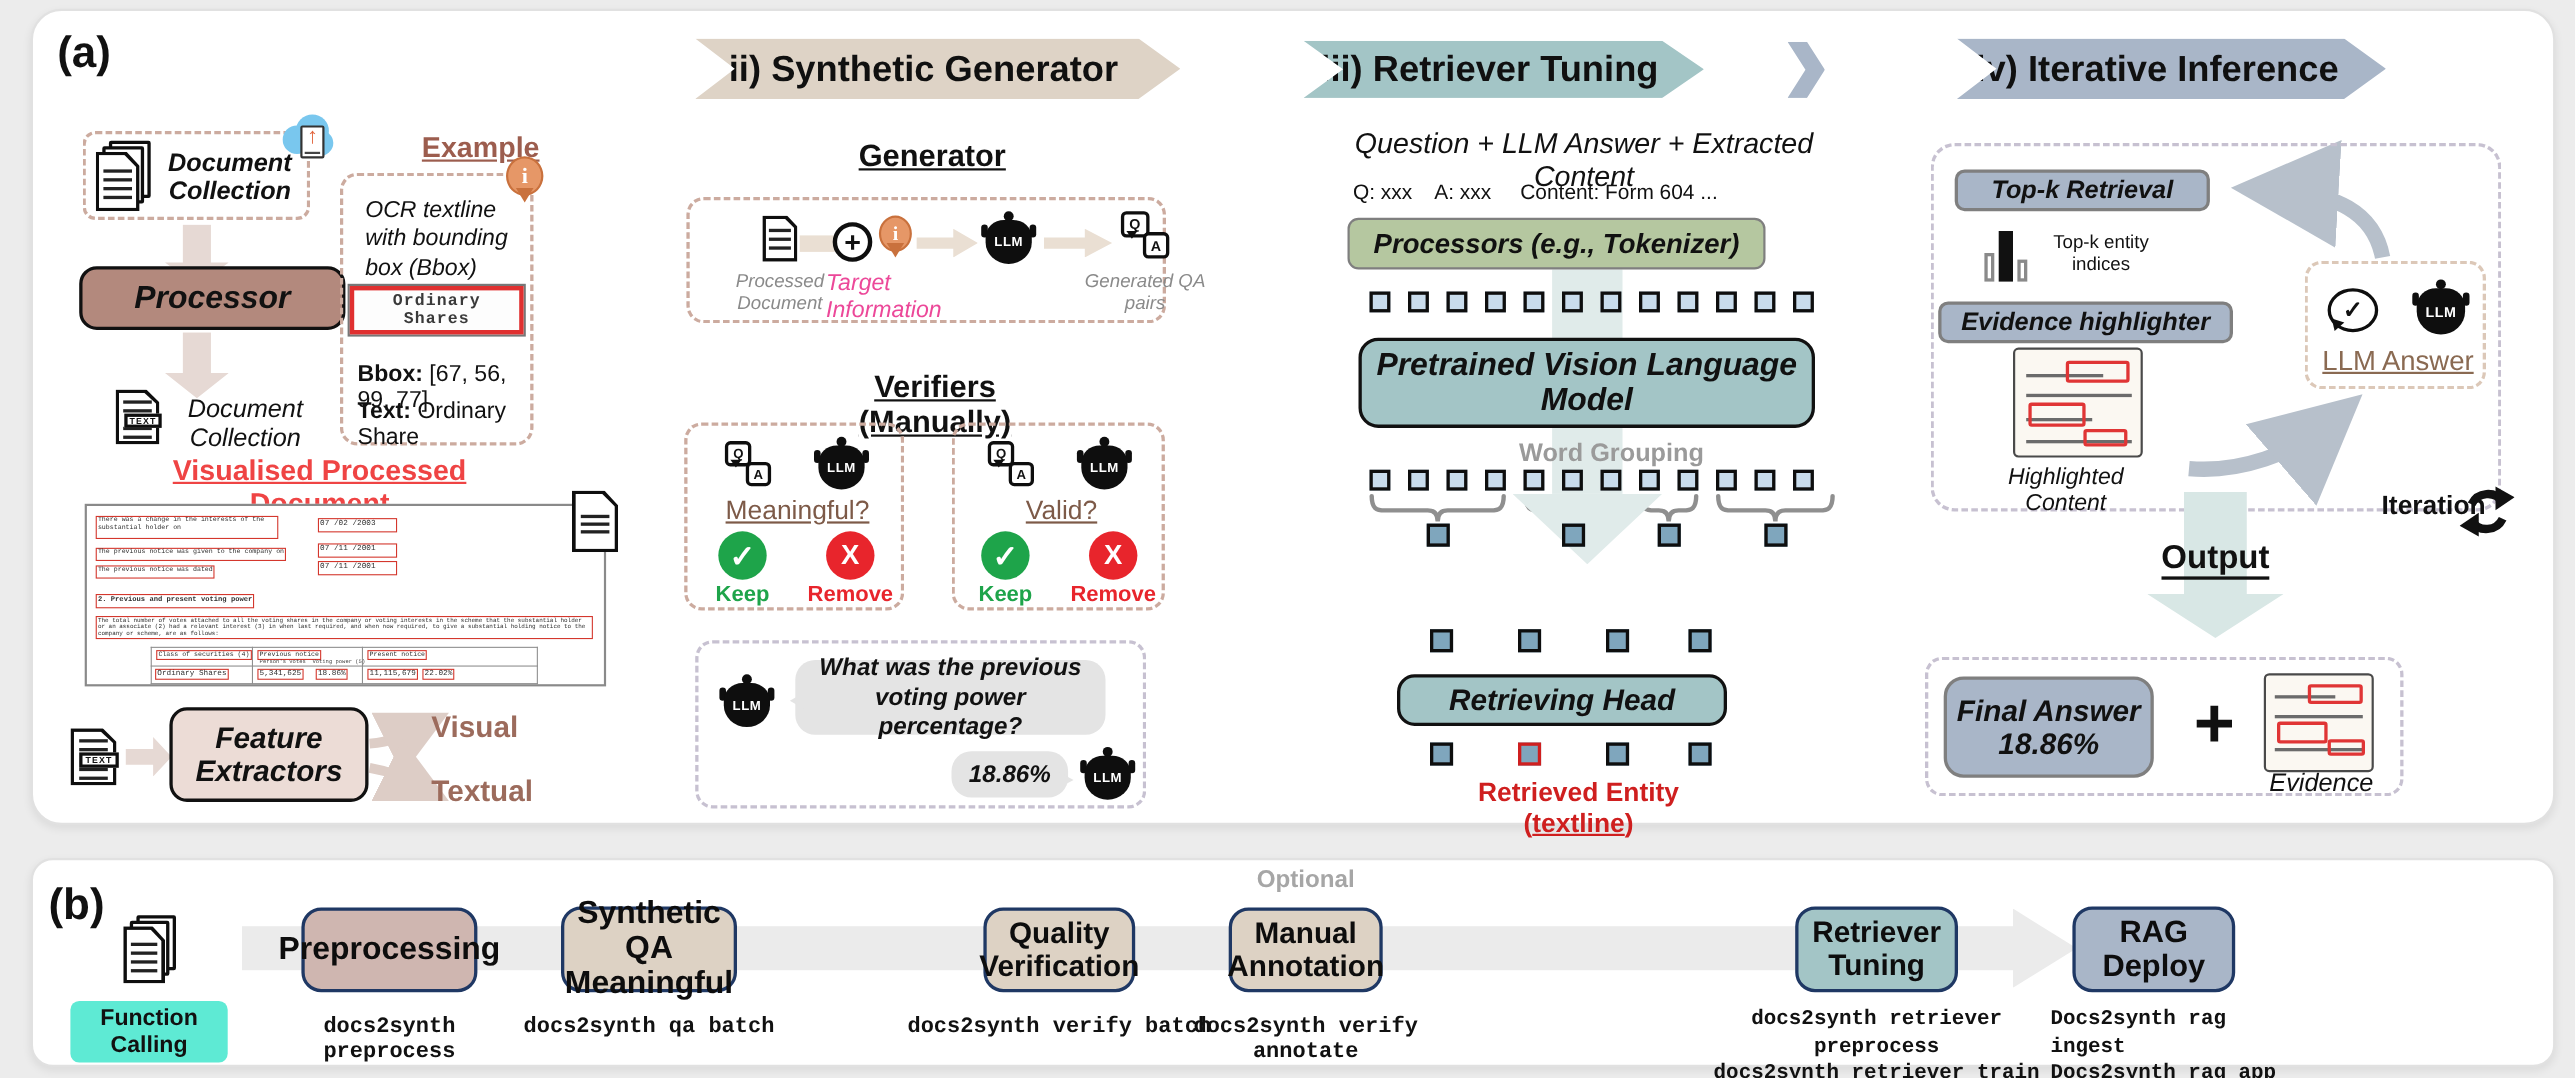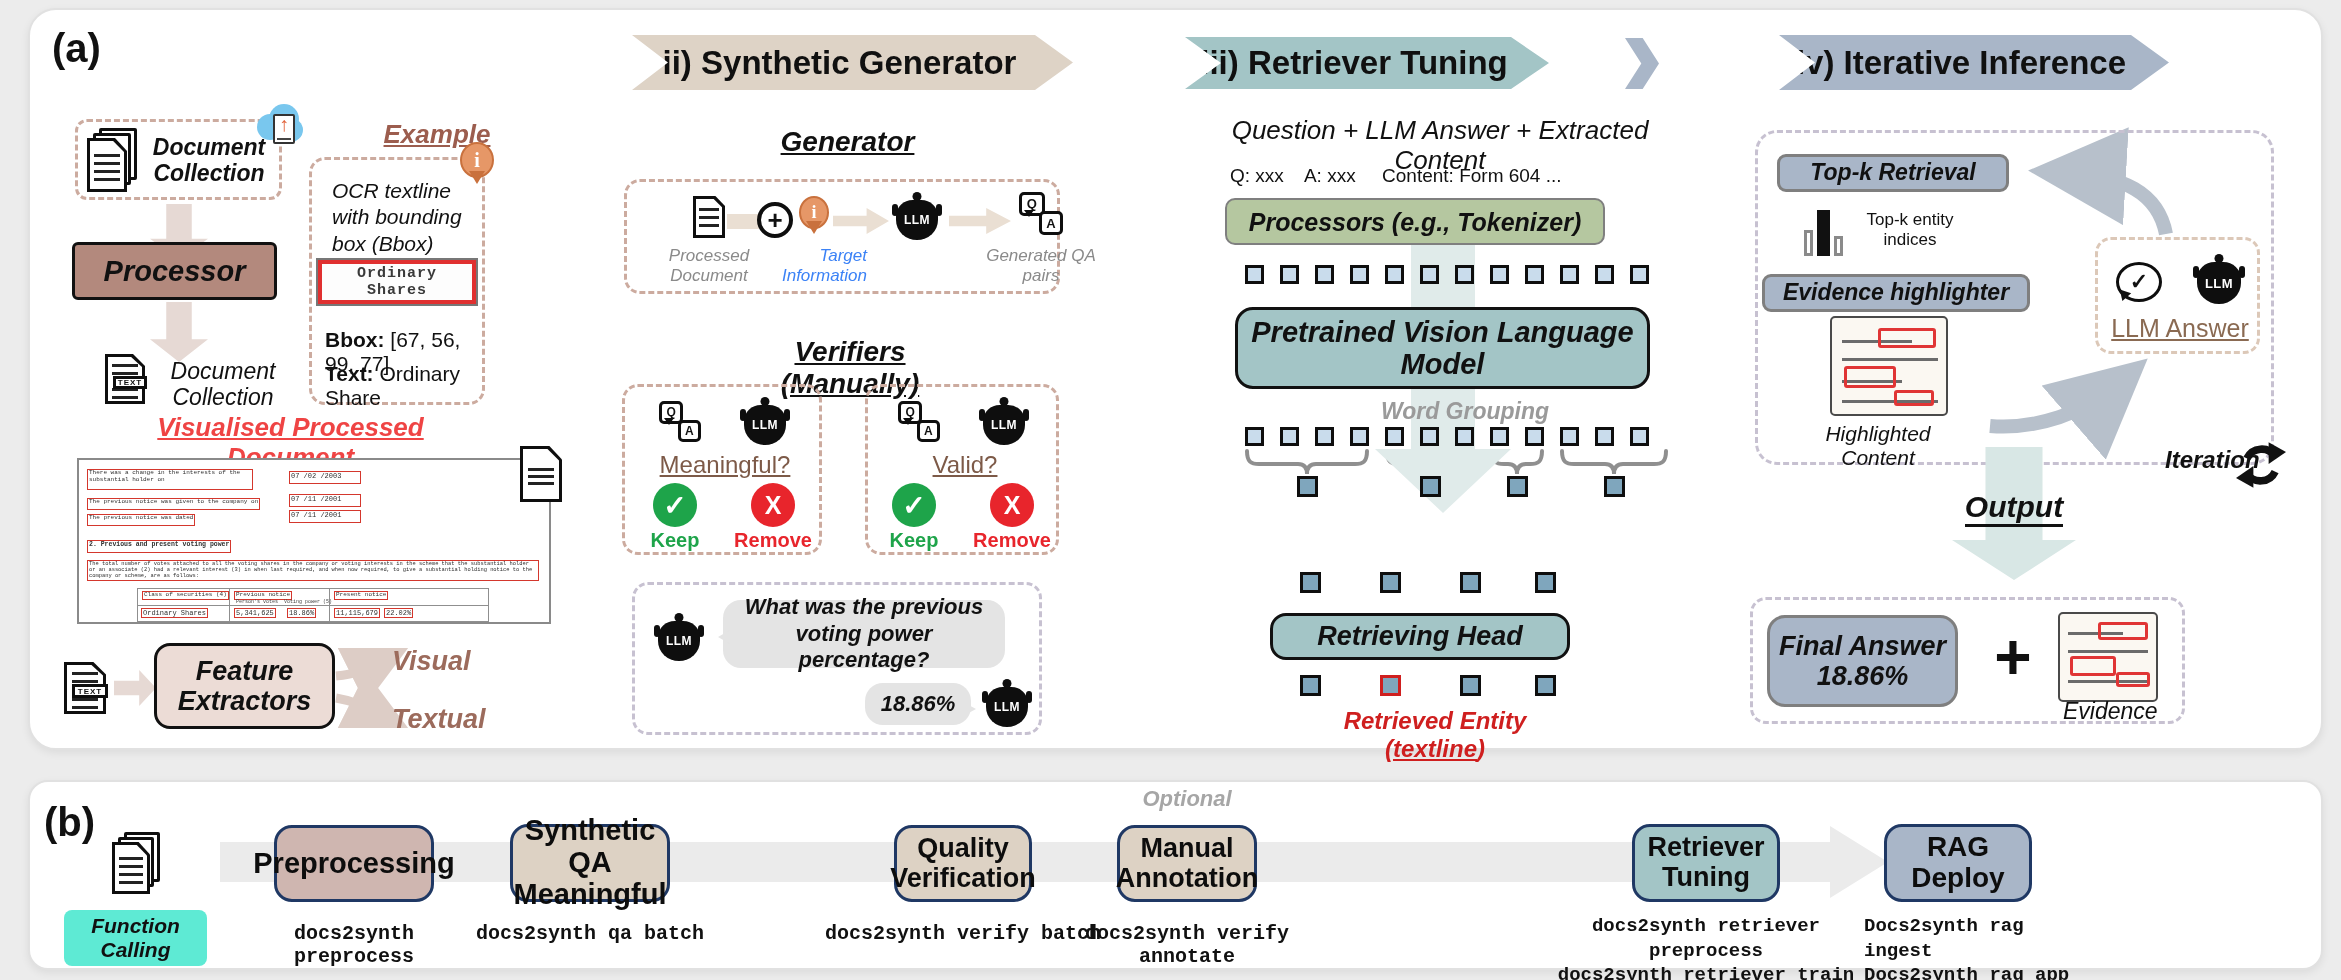--- a/index.html
+++ b/index.html
@@ -8,21 +8,21 @@
   .panel{position:absolute;background:#fff;border:2px solid #e1e1e1;border-radius:28px;box-shadow:0 3px 8px rgba(0,0,0,.07)}
   .abs{position:absolute}
   .ctr{display:flex;align-items:center;justify-content:center;text-align:center}
   .banner{position:absolute;display:flex;align-items:center;justify-content:center;font-weight:bold;font-size:33px;color:#101010;padding-right:26px}
   .banner.flat{clip-path:polygon(0 0,calc(100% - 38px) 0,100% 50%,calc(100% - 38px) 100%,0 100%)}
   .banner.notch{clip-path:polygon(0 0,calc(100% - 38px) 0,100% 50%,calc(100% - 38px) 100%,0 100%,36px 50%)}
   .dash{position:absolute;border:3px dashed #ccab9f;border-radius:16px}
   .dash.gray{border-color:#c7c1d1}
   .dash.tan{border-color:#dcc8b8}
   .rbox{position:absolute;display:flex;align-items:center;justify-content:center;text-align:center;font-weight:bold;font-style:italic;line-height:1.12}
-  .bi{font-weight:bold;font-style:italic}
+  .bi{font-weight:bold;}
   .undl{text-decoration:underline}
   .sq{position:absolute;width:19px;height:19px;background:#c9dcec;border:3px solid #0e0e0e}
   .sq.mid{background:#7fa6bd;width:21px;height:21px}
   .sq.redb{border-color:#cf1f1f}
   .arrD{position:absolute;clip-path:polygon(28% 0,72% 0,72% 62%,100% 62%,50% 100%,0 62%,28% 62%);background:#e6d9d4}
   .arrR{position:absolute;clip-path:polygon(0 30%,60% 30%,60% 0,100% 50%,60% 100%,60% 70%,0 70%);background:#e6d9d4}
   .gband{position:absolute;background:#eadfd3}
   
   .llm{position:absolute}
   .llm:before{content:"";position:absolute;top:0;left:50%;transform:translateX(-50%);width:9px;height:9px;background:#0e0e0e;border-radius:50%}
@@ -116,21 +116,21 @@
     <div class="abs cloud" style="left:225px;top:92px;width:50px;height:58px">
       <span class="c1" style="left:2px;top:12px;width:26px;height:26px"></span>
       <span class="c2" style="left:14px;top:2px;width:30px;height:30px"></span>
       <span class="c3" style="left:22px;top:16px;width:26px;height:24px"></span>
       <span class="abs" style="left:18px;top:12px;width:22px;height:30px;background:#fff;border:2px solid #333;border-radius:2px"></span>
       <span class="abs ctr" style="left:18px;top:10px;width:22px;height:24px;color:#e2643c;font-weight:bold;font-size:20px">↑</span>
       <span class="abs" style="left:22px;top:36px;width:14px;height:2px;background:#444"></span>
     </div>
 
     <div class="arrD" style="left:120px;top:194px;width:58px;height:56px"></div>
-    <div class="rbox" style="left:42px;top:232px;width:205px;height:58px;background:#b3897d;border:3px solid #111;border-radius:6px;font-size:29px">Processor</div>
+    <div class="rbox" style="left:42px;top:232px;width:242px;height:58px;background:#b3897d;border:3px solid #111;border-radius:16px;font-size:29px">Processor</div>
     <div class="arrD" style="left:120px;top:292px;width:58px;height:60px"></div>
 
     <div class="abs" style="left:75px;top:344px;width:46px;height:50px">
       <div class="pg" style="left:0;top:0;width:40px;height:50px">
           <div class="in"></div>
         <span class="ln" style="top:10px"></span>
           <span class="ln" style="top:18px"></span>
           <span class="ln" style="top:34px"></span>
           <span class="ln" style="top:42px"></span>
         </div>
@@ -231,21 +231,21 @@
           <span class="ear l"></span>
           <span class="ear r"></span>
           <div class="head" style="font-size:12px">LLM</div>
         </div>
       <div class="arrR" style="left:322px;top:26px;width:62px;height:26px;background:#eadfd3"></div>
       <div class="qa" style="left:392px;top:10px;width:44px;height:46px">
         <span class="b b1" style="font-size:13px">Q</span>
         <span class="b b2" style="font-size:13px">A</span>
       </div>
       <div class="lbl" style="left:24px;top:64px;width:116px;font-size:17px;font-style:italic;color:#8a8a8a;text-align:center">Processed Document</div>
-      <div class="lbl" style="left:124px;top:64px;width:116px;font-size:17px;font-style:italic;color:#3b82f6;text-align:right">Target Information</div>
+      <div class="lbl" style="left:124px;top:64px;width:116px;font-size:21px;font-style:italic;color:#ec4899;text-align:left">Target Information</div>
       <div class="lbl" style="left:356px;top:64px;width:116px;font-size:17px;font-style:italic;color:#8a8a8a;text-align:center">Generated QA pairs</div>
     </div>
 
     <div class="lbl bi undl" style="left:700px;top:326px;width:240px;font-size:28px;text-align:center">Verifiers (Manually)</div>
 
     <div class="dash" style="left:592px;top:374px;width:200px;height:171px">
       <div class="qa" style="left:34px;top:14px;width:42px;height:44px">
         <span class="b b1" style="font-size:12px">Q</span>
         <span class="b b2" style="font-size:12px">A</span>
       </div>

